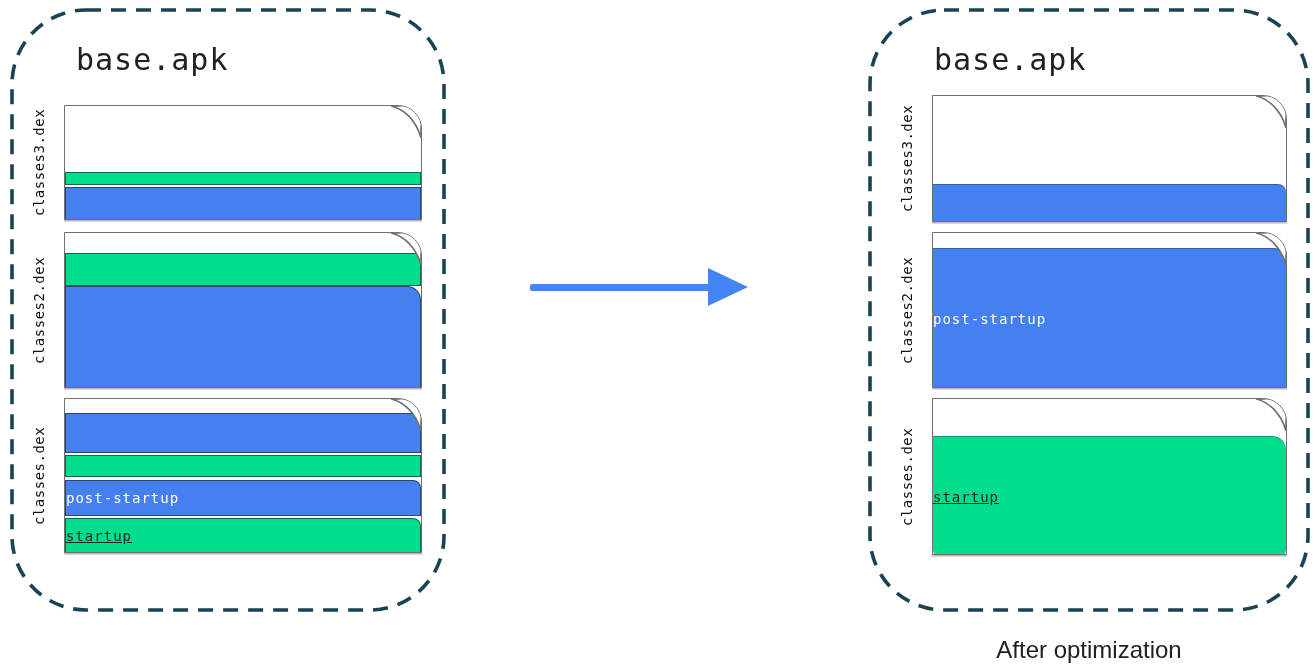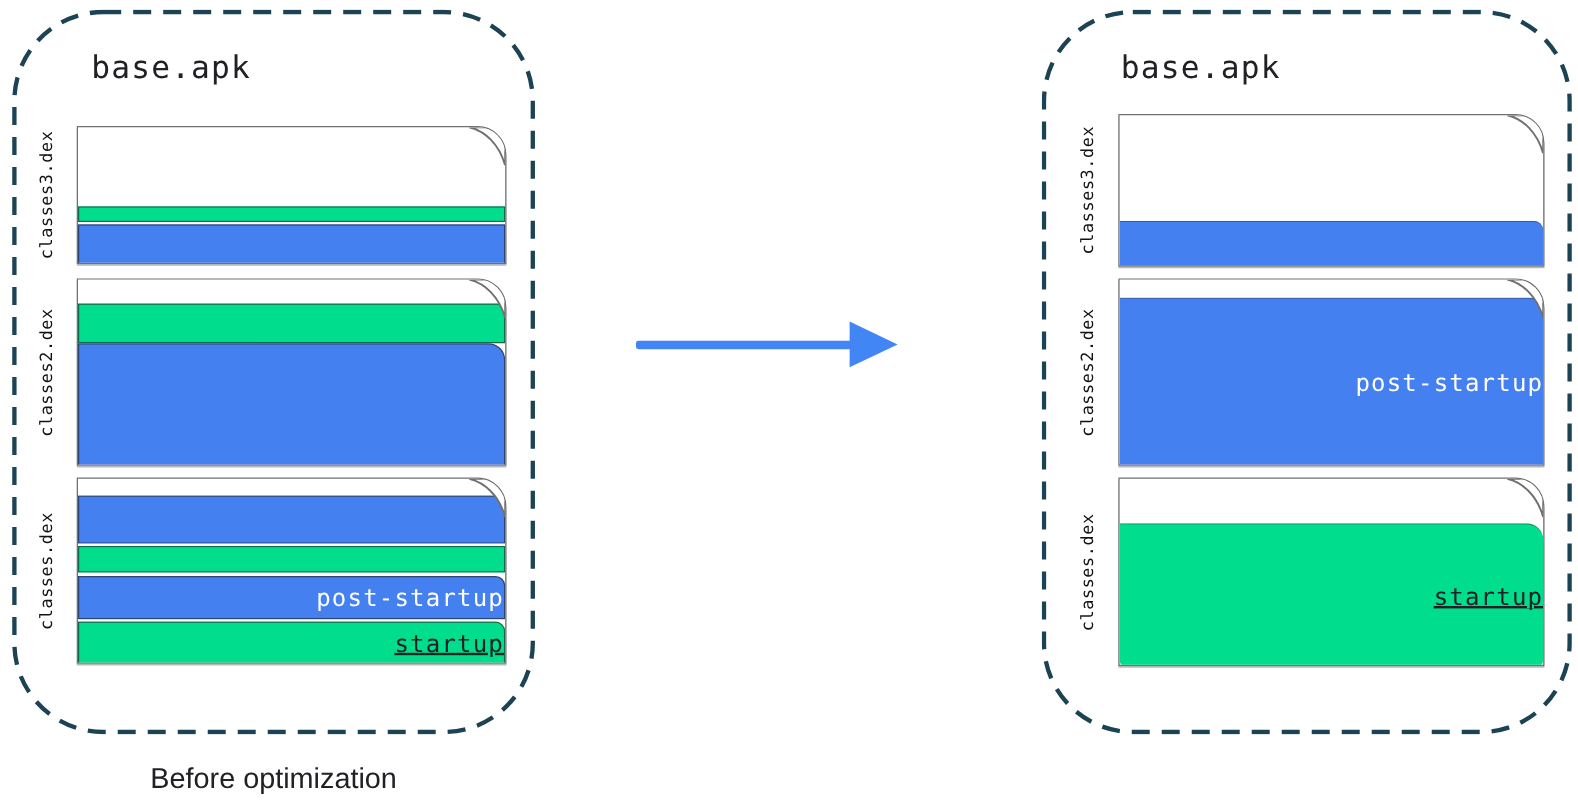--- a/index.html
+++ b/index.html
@@ -9,43 +9,43 @@
     color:var(--text,#202124);
   }
   .panel { position:absolute; top:8px; height:604px; }
   .panel.before { left:10px;  width:436px; }
   .panel.after  { left:868px; width:442px; }
   .dash-rect { position:absolute; left:0; top:0; }
 
   .apk-title {
     position:absolute; left:66px; top:34px; margin:0;
     font-family:"DejaVu Sans Mono", monospace;
-    font-size:26px; font-weight:500; letter-spacing:1px; color:var(--text,#202124);
+    font-size:30px; font-weight:500; letter-spacing:1px; color:var(--text,#202124);
   }
 
   .file {
     position:absolute; background:#fff; box-sizing:border-box;
     border:1.6px solid var(--file-border,#707070);
     border-top-right-radius:24px; overflow:hidden;
     box-shadow:0 1.5px 0 rgba(96,96,96,.45);
   }
   .panel.before .file { left:54px; width:358px; }
   .panel.after  .file { left:64px; width:355px; }
   .before .f1 { top:97px;  height:115px; }
   .before .f2 { top:224px; height:156px; }
   .before .f3 { top:390px; height:155px; }
   .after  .f1 { top:87px;  height:127px; }
   .after  .f2 { top:224px; height:156px; }
   .after  .f3 { top:390px; height:157px; }
 
   .band {
     position:absolute; left:0; right:0; box-sizing:border-box;
-    display:flex; align-items:center; justify-content:flex-end;
+    display:flex; align-items:center; justify-content:flex-start;
     border:1.3px solid rgba(32,33,36,.62);
-    font-family:"DejaVu Sans Mono", monospace; font-size:20px; letter-spacing:1px;
+    font-family:"DejaVu Sans Mono", monospace; font-size:14px; letter-spacing:1px;
   }
   .band.green { background:var(--green,#00de8d);text-decoration:underline; }
   .band.blue  { background:var(--blue,#4480ef);  }
   .band .seg-label { pointer-events:none; }
   .band.blue .seg-label { color:#ffffff; }
   .band.green .seg-label { color:var(--text,#202124); }
   .rtr8  { border-top-right-radius:8px; }
   .rtr12 { border-top-right-radius:12px; }
   .rtr14 { border-top-right-radius:14px; }
   .soft  { border-color:rgba(32,33,36,.35); border-left:none; border-right:none; border-bottom:none; }
@@ -176,15 +176,15 @@
     <div class="file f3">
       <div class="band green b-green rtr14 soft">
         <span class="seg-label">startup</span>
       </div>
       <svg class="curl" viewBox="0 0 30 32">
         <path d="M0 0 C 13 3 25 14 30 32 L30 0 Z" fill="#ffffff" stroke="#707070" stroke-width="1.6"></path>
       </svg>
     </div>
   </section>
 
-  <div class="caption before-cap">Before optimization</div>
+  <div class="caption after-cap">After optimization</div>
 
 </div>
 
 </body></html>

